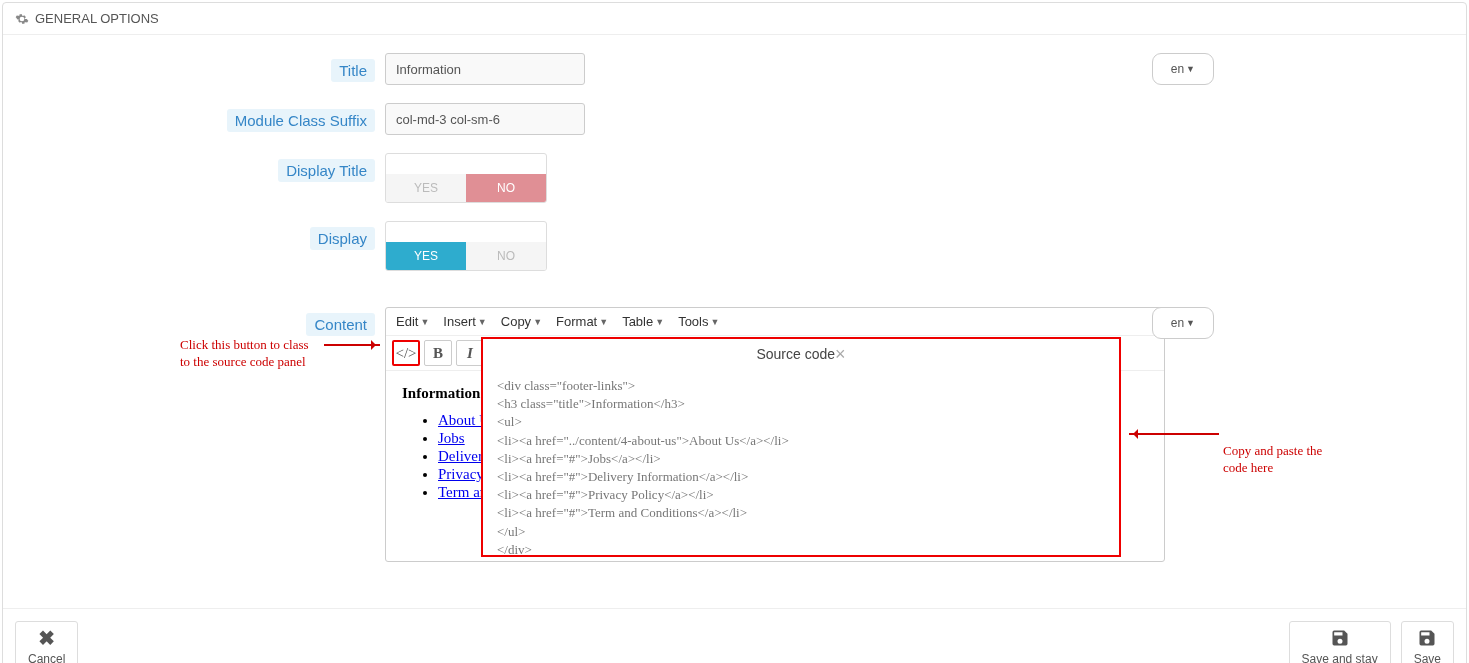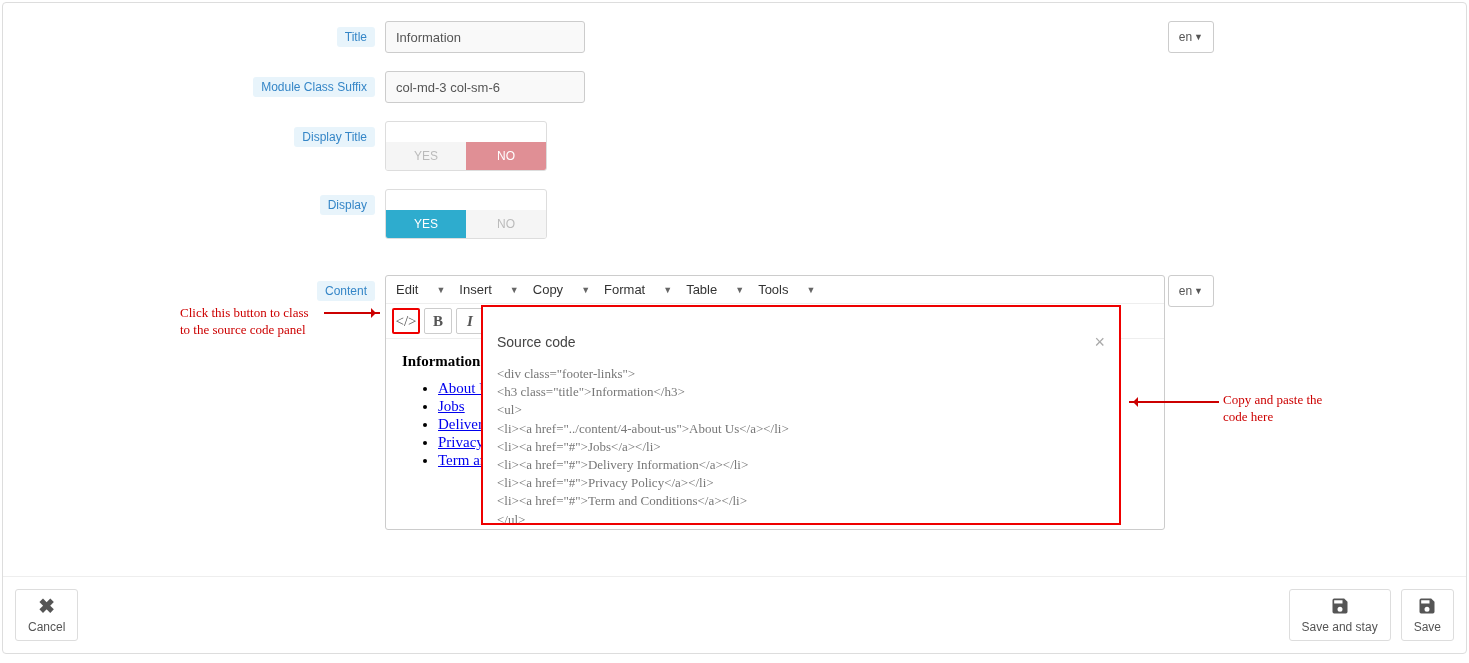--- a/index.html
+++ b/index.html
@@ -2,72 +2,80 @@
 <html><head>
 <meta charset="utf-8">
 <style>
 * { box-sizing: border-box; margin: 0; padding: 0; }
 body { font-family: Arial, Helvetica, sans-serif; font-size: 13px; color: #555; background: #fff; width: 1469px; }
 .panel { border: 1px solid #ddd; border-radius: 4px; margin: 2px; }
 .panel-header { padding: 8px 12px; border-bottom: 1px solid #eee; font-size: 13px; color: #555; display: flex; align-items: center; gap: 6px; }
 .panel-body { padding: 18px 12px 28px 12px; }
 .form-row { display: flex; align-items: flex-start; margin-bottom: 18px; }
 .form-label-col { width: 370px; text-align: right; padding-right: 10px; padding-top: 6px; }
-.form-label { display: inline-block; background: #e8f4fb; color: #3586c7; padding: 3px 8px; border-radius: 3px; font-size: 12px; cursor: help; }
+.form-label { display: inline-block; background: #e8f4fb; color: #3586c7; padding: 3px 8px; border-radius: 3px; font-size: 15px; cursor: help; }
 .form-input-col { flex: 1; position: relative; }
 .text-input { width: 200px; height: 32px; border: 1px solid #ccc; border-radius: 3px; padding: 0 10px; font-size: 13px; background: #f9f9f9; color: #555; }
 .toggle { display: inline-flex; border: 1px solid #ddd; border-radius: 3px; overflow: hidden; }
 .toggle-opt { width: 80px; height: 28px; display: flex; align-items: center; justify-content: center; font-size: 12px; background: #f5f5f5; color: #bbb; cursor: pointer; margin-top: 20px; }
 .toggle-opt.active-no { background: #e08f95; color: #fff; }
 .toggle-opt.active-yes { background: #2eacce; color: #fff; }
 .select-wrap { display: inline-flex; align-items: center; border: 1px solid #ccc; border-radius: 3px; background: #f9f9f9; height: 32px; width: 200px; }
 .select-wrap span { flex: 1; padding: 0 10px; color: #555; }
 .select-btn { width: 22px; height: 26px; margin-right: 3px; border: 1px solid #999; background: linear-gradient(#fff,#ddd); border-radius: 2px; display: flex; align-items: center; justify-content: center; cursor: pointer; }
-.lang-btn { border: 1px solid #ccc; border-radius: 3px; height: 32px; padding: 0 10px; background: #fff; font-size: 12px; color: #555; cursor: pointer; display: inline-flex; align-items: center; gap: 2px; }
+.lang-btn { border: 1px solid #ccc; border-radius: 9px; height: 32px; padding: 0 18px; background: #fff; font-size: 12px; color: #555; cursor: pointer; display: inline-flex; align-items: center; gap: 2px; }
 .lang-btn .caret { font-size: 9px; }
 .title-row .form-input-col { display: flex; justify-content: space-between; align-items: center; padding-right: 240px; }
 .editor-wrap { border: 1px solid #ccc; border-radius: 3px; width: 780px; background: #fff; position: relative; }
 .editor-menubar { padding: 6px 10px; border-bottom: 1px solid #eee; display: flex; gap: 14px; font-size: 13px; color: #333; }
-.menu-item { cursor: pointer; display: inline-flex; align-items: center; gap: 18px; }
+.menu-item { cursor: pointer; display: inline-flex; align-items: center; gap: 2px; }
 .menu-item .car { font-size: 9px; color: #666; }
 .editor-toolbar { padding: 4px 6px; border-bottom: 1px solid #eee; display: flex; gap: 4px; }
 .tb-btn { width: 28px; height: 26px; border: 1px solid #ccc; border-radius: 2px; background: #fff; display: flex; align-items: center; justify-content: center; font-family: "Times New Roman", serif; font-size: 15px; cursor: pointer; }
 .tb-btn.bold { font-weight: bold; }
 .tb-btn.ital { font-style: italic; font-weight: bold; }
 .tb-btn.und { text-decoration: underline; font-weight: bold; }
 .tb-btn.code { border: 2px solid #e00; }
 .editor-content { padding: 14px 16px 40px 16px; min-height: 190px; font-family: "Times New Roman", serif; font-size: 15px; color: #000; }
 .editor-content h4 { font-weight: bold; margin-bottom: 10px; font-size: 15px; }
 .editor-content ul { padding-left: 36px; }
 .editor-content li { margin: 1px 0; list-style: disc; }
 .editor-content a { color: #0000ee; text-decoration: underline; }
 .content-row { position: relative; }
 .content-row .lang-pos { position: absolute; right: 240px; top: 0; }
 .source-dialog { position: absolute; left: 95px; top: 29px; width: 640px; height: 220px; border: 2px solid #e00; background: #fff; z-index: 10; display: flex; flex-direction: column; }
-.source-header { display: flex; justify-content: space-between; align-items: center; padding: 26px 14px 6px 14px; color: #444; font-size: 14px; }
+.source-header { display: flex; justify-content: center; align-items: center; padding: 6px 14px 6px 14px; color: #444; font-size: 14px; }
 .source-close { color: #aaa; font-size: 18px; cursor: pointer; line-height: 1; }
 .source-body { flex: 1; padding: 8px 14px; font-family: "Times New Roman", serif; font-size: 13px; color: #777; line-height: 1.4; white-space: pre; overflow: hidden; }
 .annotation { position: absolute; color: #cc0000; font-family: "Times New Roman", serif; font-size: 13px; line-height: 1.3; }
 .ann-left { right: 100%; margin-right: 66px; top: 29px; width: 140px; text-align: left; }
 .arrow-left { position: absolute; left: -62px; top: 36px; width: 56px; height: 2px; background: #cc0000; }
 .arrow-left::after { content: ""; position: absolute; right: -1px; top: -4px; border: 5px solid transparent; border-left-color: #cc0000; }
-.ann-right { left: 740px; top: 85px; width: 120px; }
+.ann-right { left: 740px; top: 104px; width: 120px; }
 .arrow-right { position: absolute; left: 646px; top: 94px; width: 90px; height: 2px; background: #cc0000; }
 .arrow-right::before { content: ""; position: absolute; left: -1px; top: -4px; border: 5px solid transparent; border-right-color: #cc0000; }
 .panel-footer { border-top: 1px solid #eee; padding: 12px; display: flex; justify-content: space-between; }
 .footer-right { display: flex; gap: 10px; }
 .foot-btn { border: 1px solid #ddd; border-radius: 3px; background: #fff; padding: 6px 12px; display: flex; flex-direction: column; align-items: center; gap: 4px; cursor: pointer; color: #555; font-size: 12px; min-width: 48px; }
 .foot-btn svg, .foot-btn .xicon { height: 20px; }
 .xicon { font-size: 20px; font-weight: bold; line-height: 20px; }
 .gear { display: inline-block; width: 14px; height: 14px; position: relative; }
 </style>
 </head>
 <body>
 
 <div class="panel">
+  <div class="panel-header">
+    <span class="gear">
+      <svg viewBox="0 0 24 24" width="14" height="14" fill="#888">
+          <path d="M12 8a4 4 0 100 8 4 4 0 000-8zm9 4a7 7 0 01-.1 1.2l2 1.6-2 3.4-2.4-.8a7 7 0 01-2 .1l-.4 2.5h-4l-.4-2.5a7 7 0 01-2-.1l-2.4.8-2-3.4 2-1.6A7 7 0 013 12a7 7 0 01.1-1.2l-2-1.6 2-3.4 2.4.8a7 7 0 012-.1L7.9 4h4l.4 2.5a7 7 0 012 .1l2.4-.8 2 3.4-2 1.6c.1.4.1.8.1 1.2z"></path>
+        </svg>
+    </span>
+    <span>GENERAL OPTIONS</span>
+  </div>
 
   <div class="panel-body">
 
     <div class="form-row title-row">
       <div class="form-label-col"><span class="form-label">Title</span></div>
       <div class="form-input-col">
         <input class="text-input" value="Information" style="">
         <button class="lang-btn">
             <span>en</span>
             <span class="caret">▼</span>

